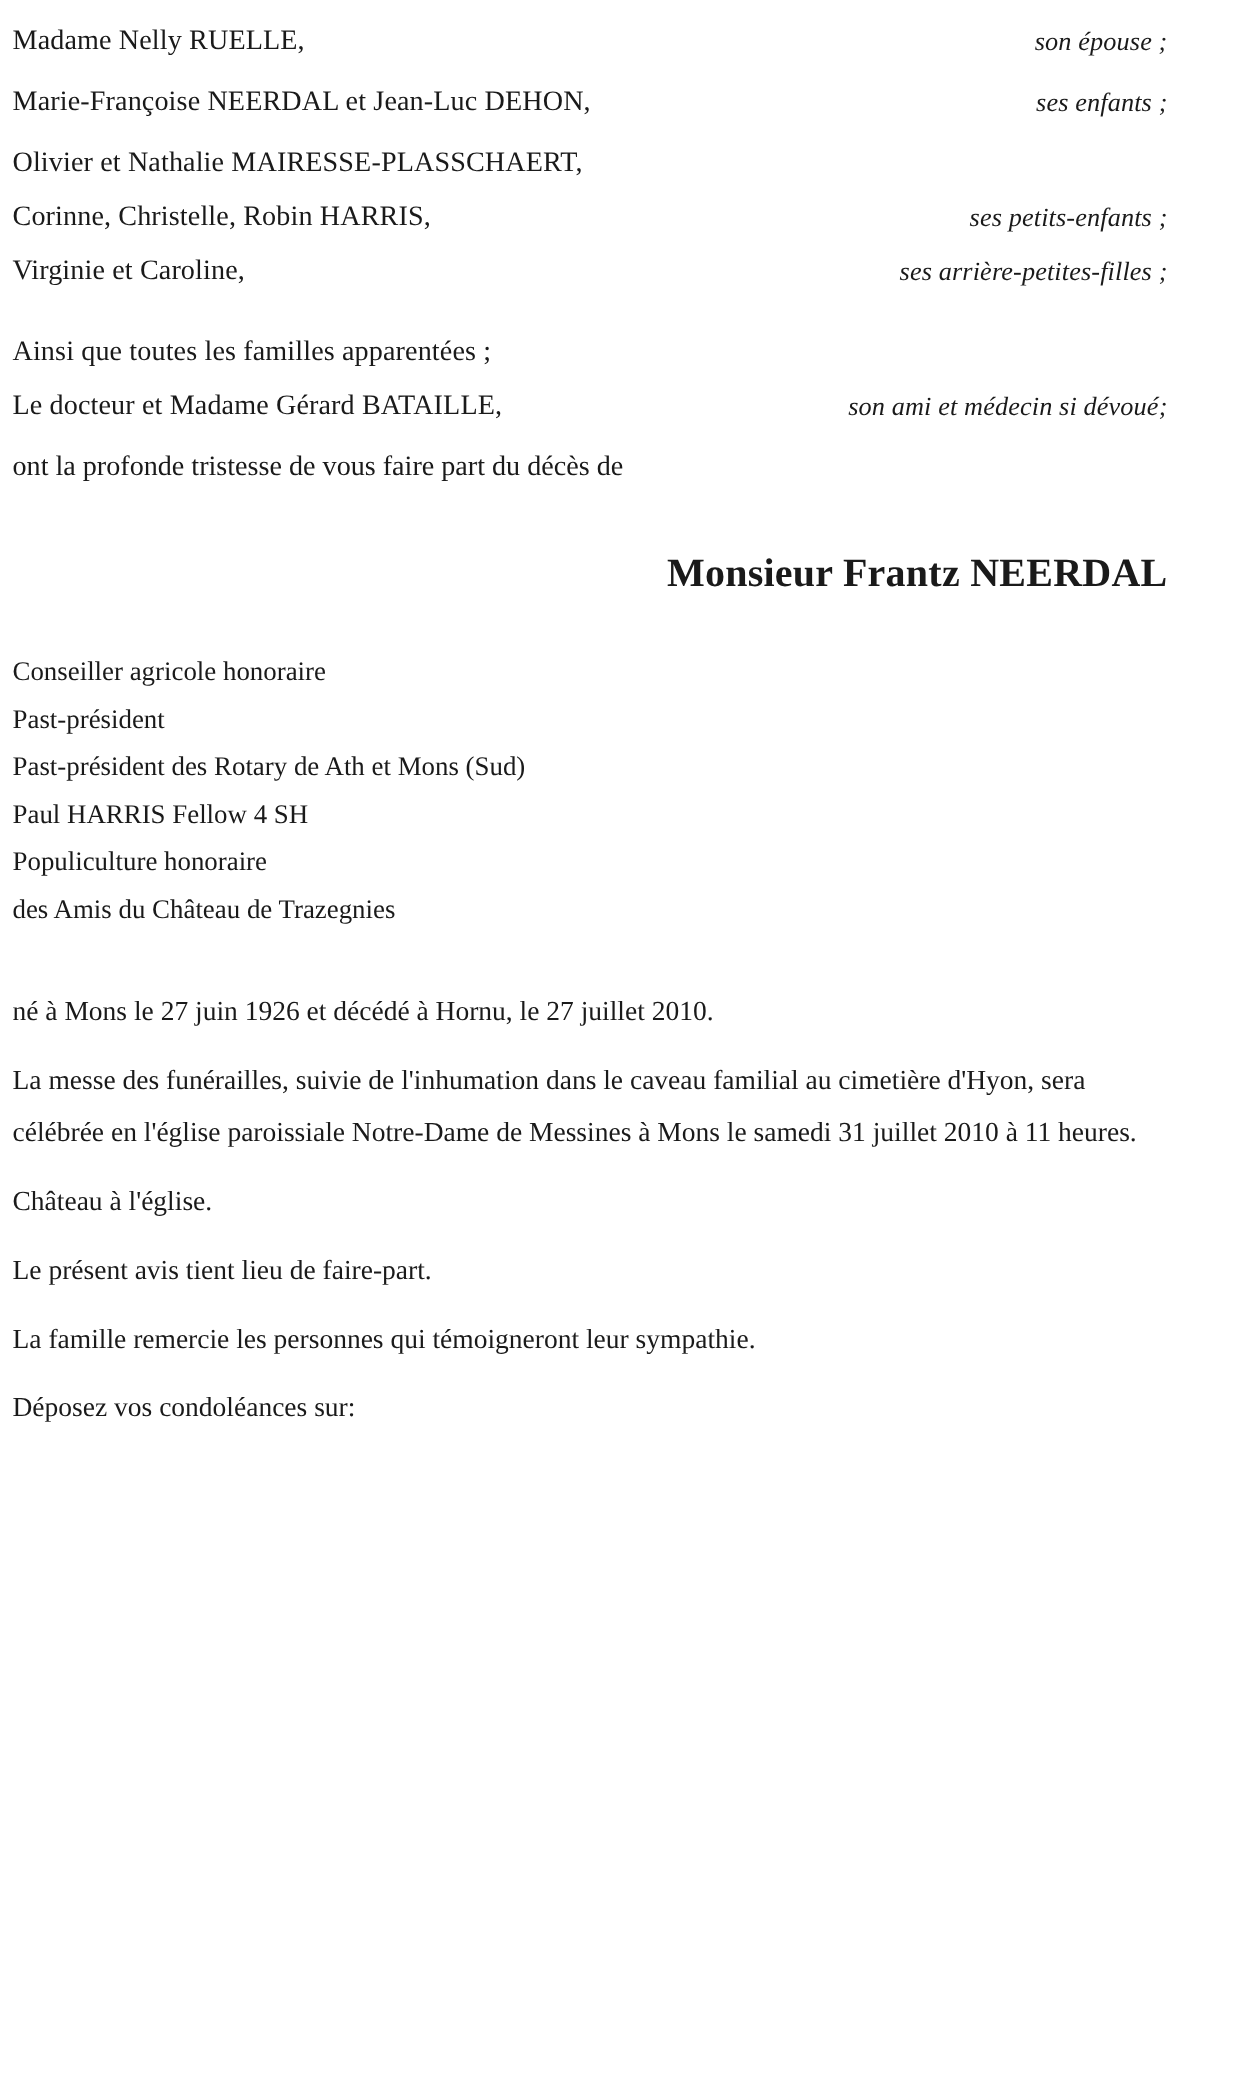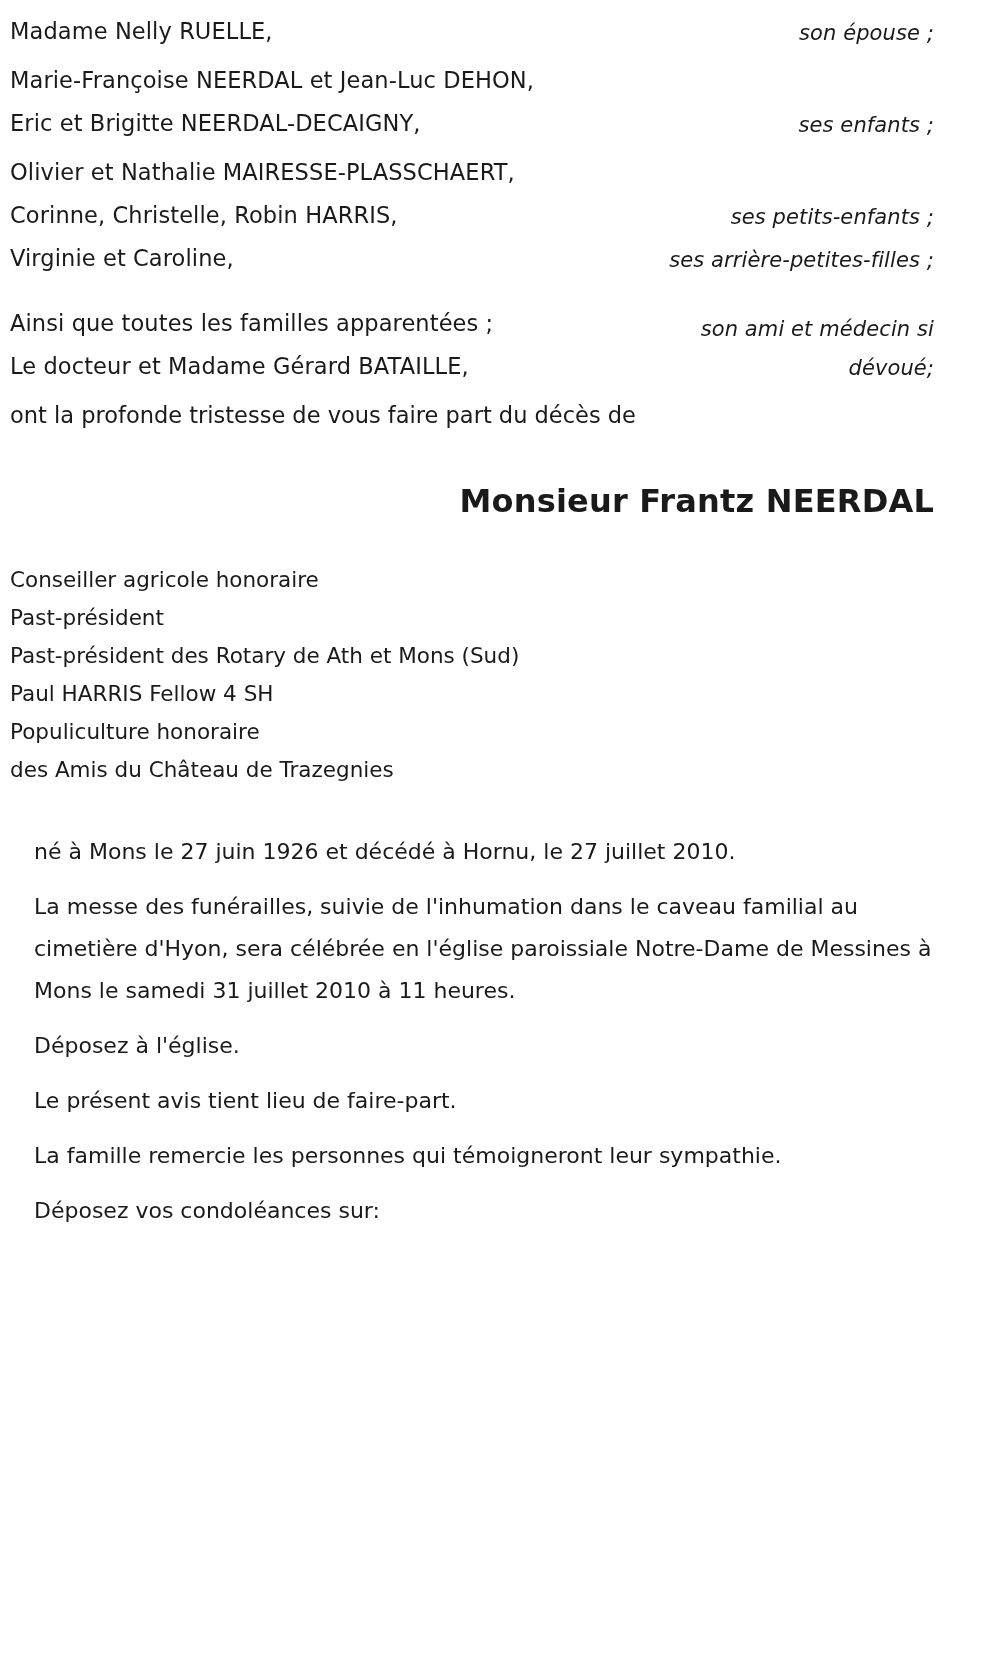--- a/index.html
+++ b/index.html
@@ -15,20 +15,21 @@
     -webkit-font-smoothing: antialiased;
   }
 
   .page {
     position: relative;
     width: 958px;
     height: 1667px;
     box-sizing: border-box;
     padding: 10px 24px 0 10px;
     overflow: hidden;
+    font-family: Liberation Serif, serif;
   }
 
   
   .mourners {
     position: relative;
   }
   .mourner-group {
     display: flex;
     align-items: flex-start;
     justify-content: space-between;
@@ -88,21 +89,20 @@
   }
   .title-line {
     font-size: 21.5px;
     line-height: 38px;
     white-space: nowrap;
   }
 
   
   .body-block {
     margin-top: 42px;
-    margin-left: 24px;
   }
   .para {
     font-size: 22px;
     line-height: 42px;
     margin: 0 0 13px 0;
     max-width: 940px;
   }
   .para:last-child { margin-bottom: 0; }
   .para-url { }
 </style>
@@ -116,21 +116,20 @@
     <div class="mourner-group group-spouse">
       <div class="names">
         <div class="name-line">Madame Nelly RUELLE,</div>
       </div>
       <div class="relation one-line">son épouse ;</div>
     </div>
 
     <div class="mourner-group group-children">
       <div class="names">
         <div class="name-line">Marie-Françoise NEERDAL et Jean-Luc DEHON,</div>
-        <div class="name-line">Eric et Brigitte NEERDAL-DECAIGNY,</div>
       </div>
       <div class="relation one-line">ses enfants ;</div>
     </div>
 
     <div class="mourner-group group-grandkids">
       <div class="names">
         <div class="name-line">Olivier et Nathalie MAIRESSE-PLASSCHAERT,</div>
         <div class="name-line">Corinne, Christelle, Robin HARRIS,</div>
       </div>
       <div class="relation one-line">ses petits-enfants ;</div>
@@ -162,19 +161,19 @@
     <div class="title-line">Past-président</div>
     <div class="title-line">Past-président des Rotary de Ath et Mons (Sud)</div>
     <div class="title-line">Paul HARRIS Fellow 4 SH</div>
     <div class="title-line">Populiculture honoraire</div>
     <div class="title-line">des Amis du Château de Trazegnies</div>
   </section>
 
   <section class="body-block">
     <p class="para">né à Mons le 27 juin 1926 et décédé à Hornu, le 27 juillet 2010.</p>
     <p class="para">La messe des funérailles, suivie de l'inhumation dans le caveau familial au cimetière d'Hyon, sera célébrée en l'église paroissiale Notre-Dame de Messines à Mons le samedi 31 juillet 2010 à 11 heures.</p>
-    <p class="para">Déposez à l'église.</p>
+    <p class="para">Château à l'église.</p>
     <p class="para">Le présent avis tient lieu de faire-part.</p>
     <p class="para">La famille remercie les personnes qui témoigneront leur sympathie.</p>
     <p class="para">Déposez vos condoléances sur:</p>
   </section>
 
 </div>
 
 </body></html>

